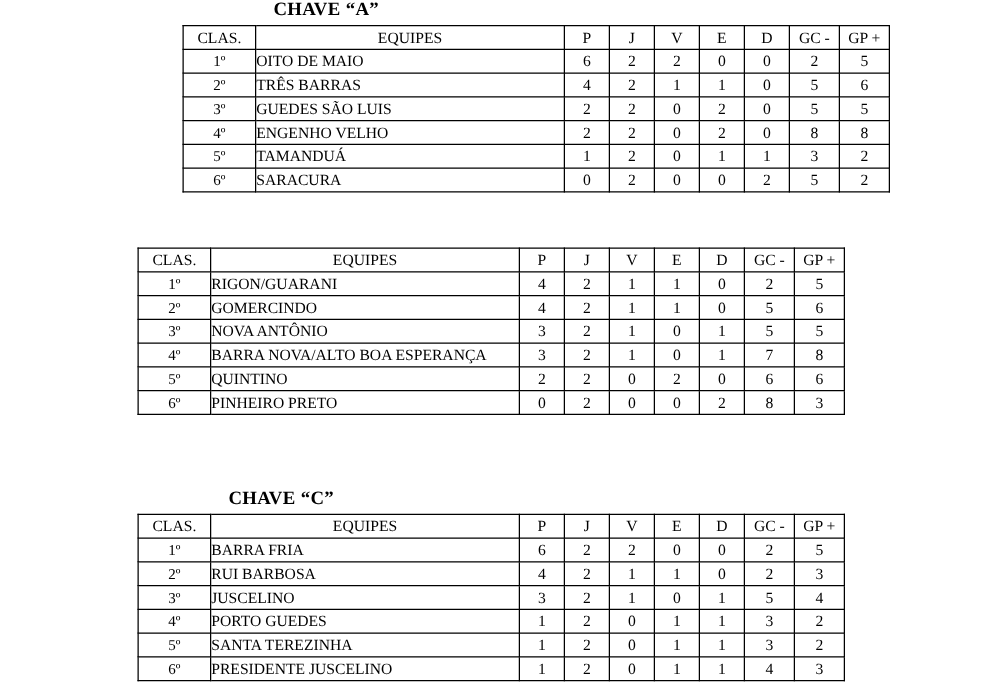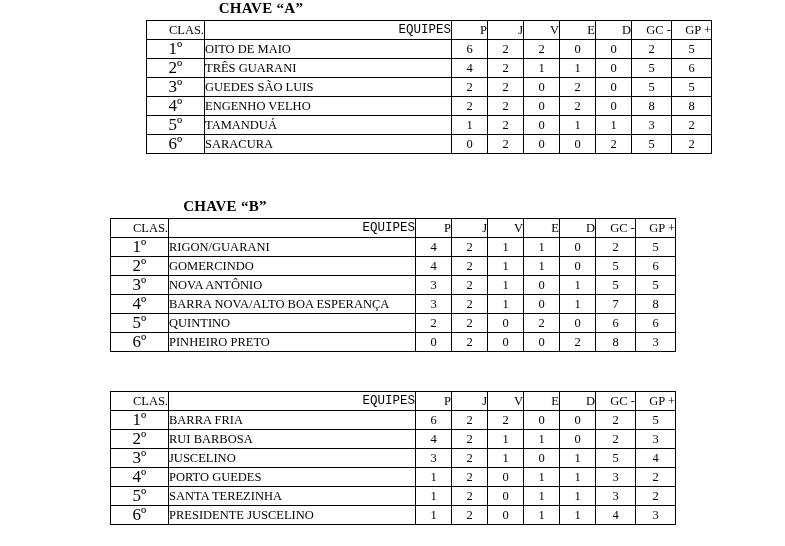--- a/index.html
+++ b/index.html
@@ -61,30 +61,29 @@
   col.c-p { width: 36px; }
   col.c-j { width: 36px; }
   col.c-v { width: 36px; }
   col.c-e { width: 36px; }
   col.c-d { width: 36px; }
   col.c-gc { width: 40px; }
   col.c-gp { width: 40px; }
 
   thead th {
     font-weight: bold;
-    text-align: right;
+    text-align: center;
     font-size: 12.5px;
   }
   thead th.h-equipes {
-    font-family: Liberation Mono, monospace;
   }
 
   td.pos {
     text-align: center;
-    font-size: 17px;
+    font-size: 12px;
   }
   td.team {
     text-align: left;
     padding-left: 5px;
     font-size: 12.5px;
     white-space: nowrap;
     overflow: hidden;
   }
   td.num {
     text-align: center;
@@ -130,21 +129,21 @@
           <td class="num">6</td>
           <td class="num">2</td>
           <td class="num">2</td>
           <td class="num">0</td>
           <td class="num">0</td>
           <td class="num">2</td>
           <td class="num">5</td>
         </tr>
         <tr>
           <td class="pos">2º</td>
-          <td class="team">TRÊS GUARANI</td>
+          <td class="team">TRÊS BARRAS</td>
           <td class="num">4</td>
           <td class="num">2</td>
           <td class="num">1</td>
           <td class="num">1</td>
           <td class="num">0</td>
           <td class="num">5</td>
           <td class="num">6</td>
         </tr>
         <tr>
           <td class="pos">3º</td>
@@ -188,21 +187,20 @@
           <td class="num">0</td>
           <td class="num">2</td>
           <td class="num">5</td>
           <td class="num">2</td>
         </tr>
       </tbody>
     </table>
   </div>
 
   <div class="group group-b">
-    <div class="group-title">CHAVE “B”</div>
     <table class="standings">
       <colgroup>
         <col class="c-clas">
           <col class="c-equipes">
           <col class="c-p">
           <col class="c-j">
           <col class="c-v">
           <col class="c-e">
           <col class="c-d">
           <col class="c-gc">
@@ -286,20 +284,21 @@
           <td class="num">0</td>
           <td class="num">2</td>
           <td class="num">8</td>
           <td class="num">3</td>
         </tr>
       </tbody>
     </table>
   </div>
 
   <div class="group group-c">
+    <div class="group-title">CHAVE “C”</div>
     <table class="standings">
       <colgroup>
         <col class="c-clas">
           <col class="c-equipes">
           <col class="c-p">
           <col class="c-j">
           <col class="c-v">
           <col class="c-e">
           <col class="c-d">
           <col class="c-gc">

